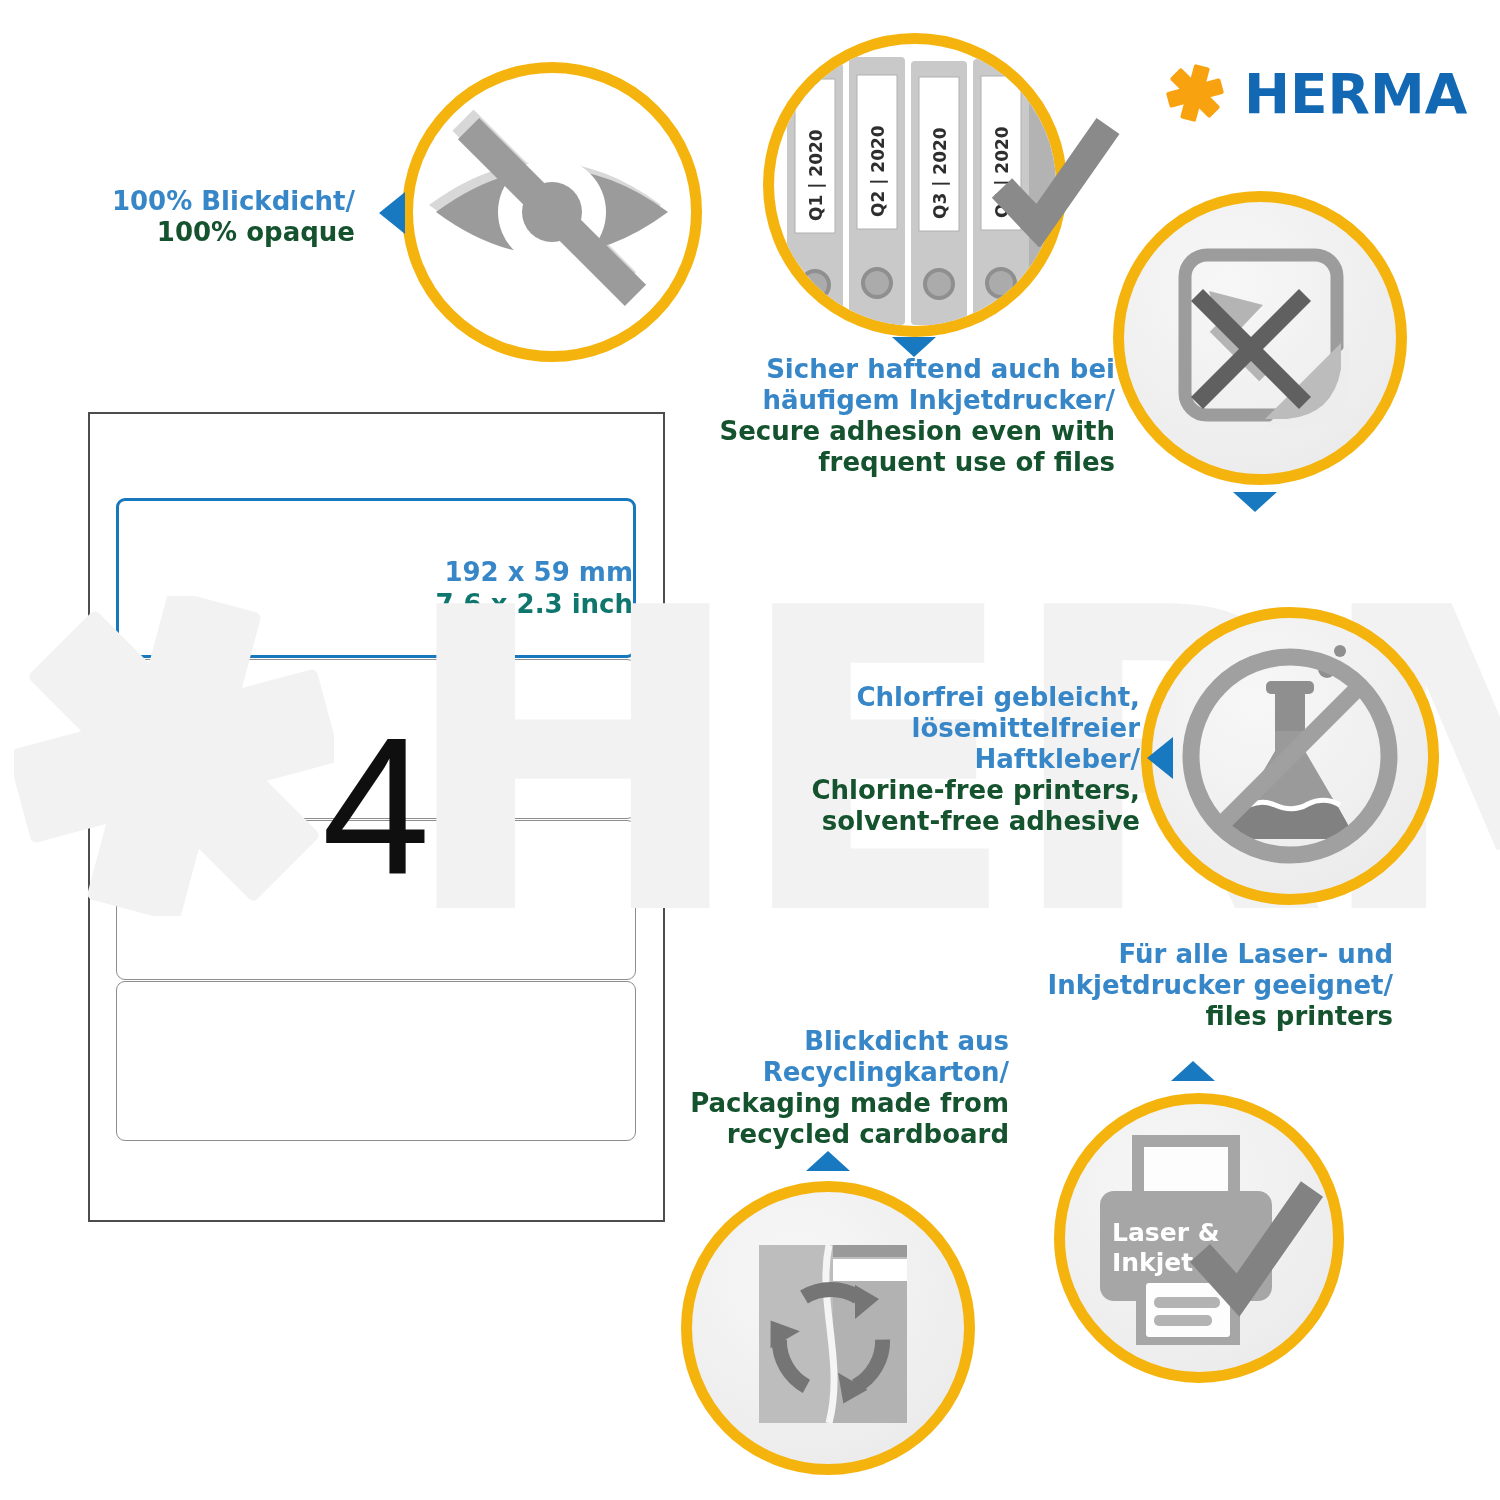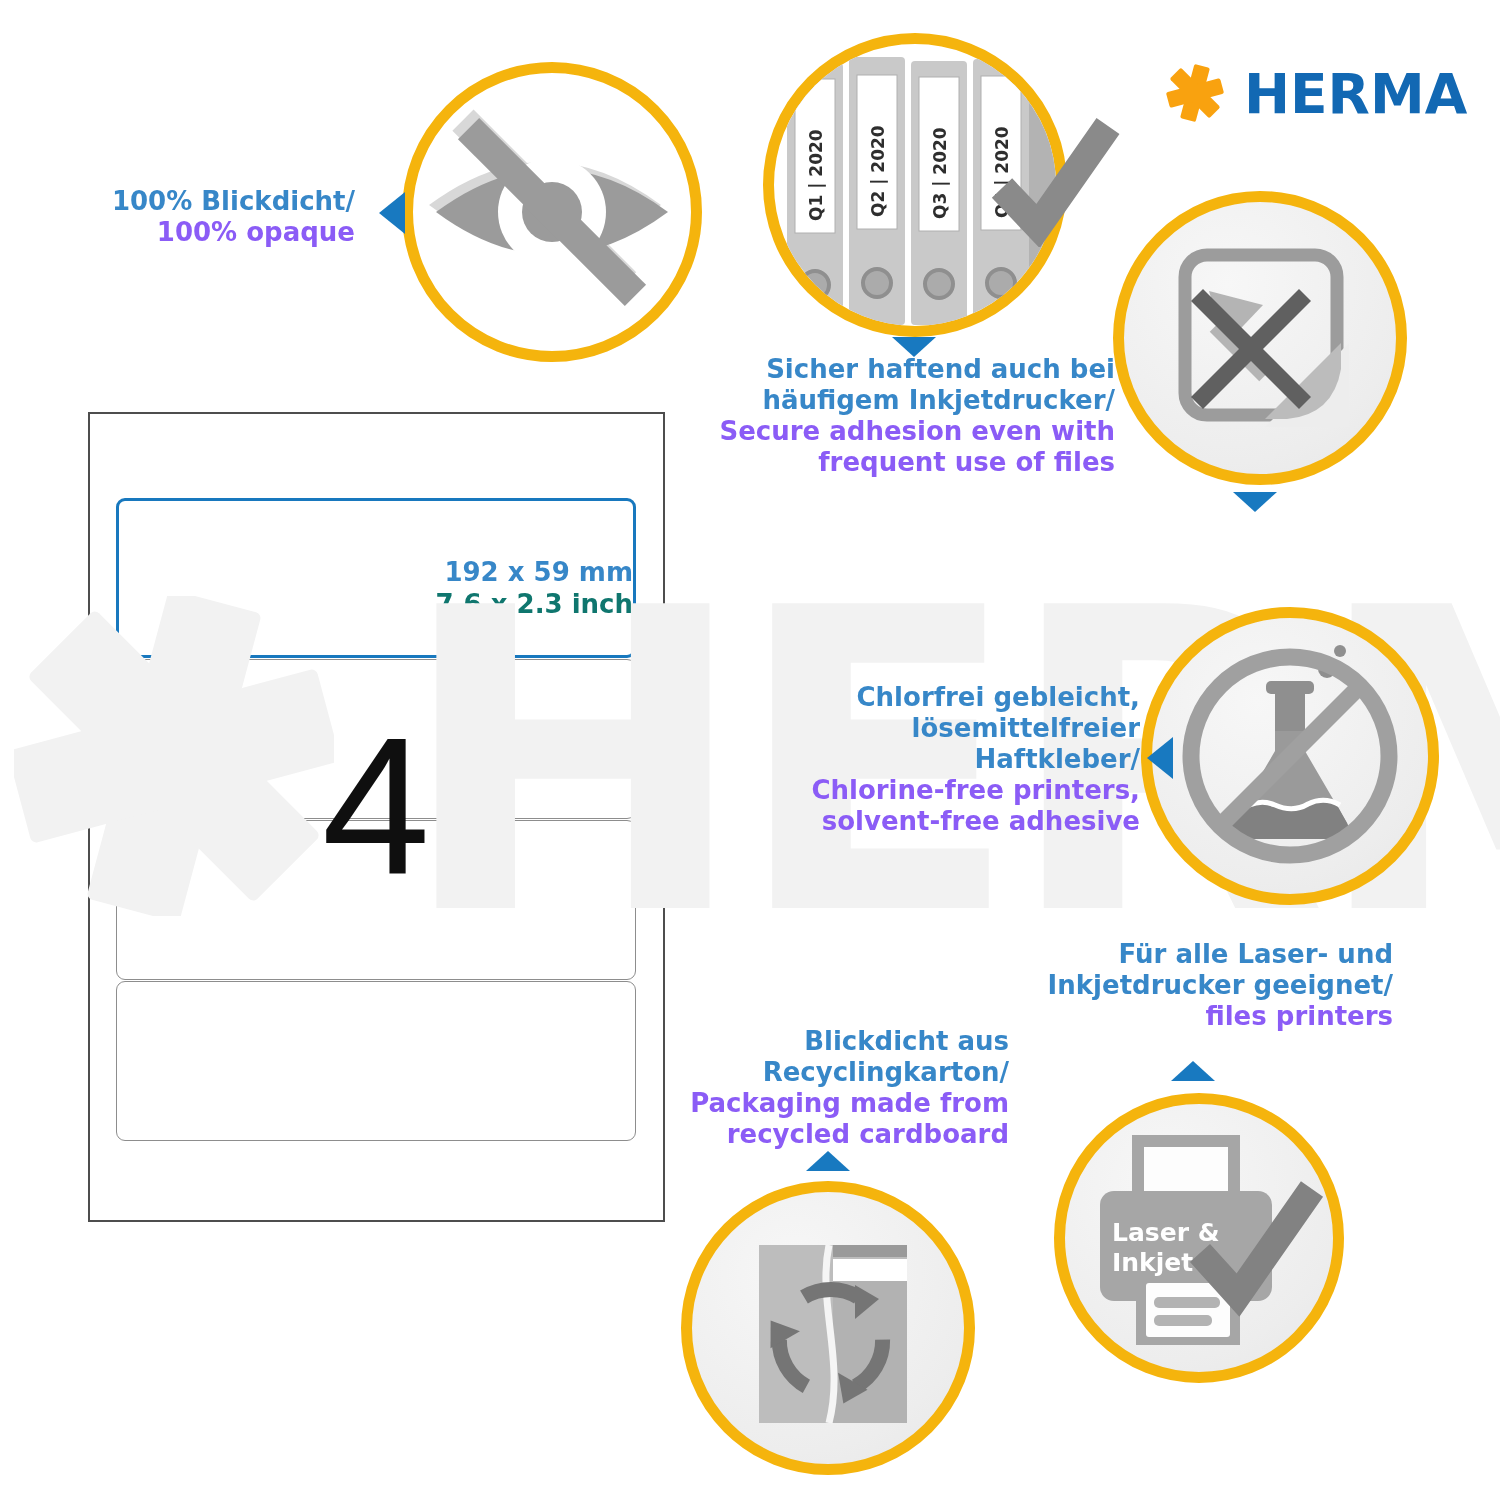--- a/index.html
+++ b/index.html
@@ -34,21 +34,21 @@
   #circle-binders{left:763px;top:33px;width:304px;height:304px;background:#fff;overflow:hidden;}
   #circle-permanent{left:1113px;top:191px;width:294px;height:294px;}
   #circle-chemfree{left:1141px;top:607px;width:298px;height:298px;}
   #circle-recycle{left:681px;top:1181px;width:294px;height:294px;}
   #circle-printer{left:1054px;top:1093px;width:290px;height:290px;}
   .icon-svg{position:absolute;left:-11px;top:-11px;}
   #binder-check{left:988px;top:112px;z-index:4;}
 
   
   .caption{z-index:5;text-align:right;font-weight:bold;font-size:26px;line-height:31px;white-space:nowrap;}
-  .cap-de{color:#3787c8;} .cap-en{color:#8b5cf6;}
+  .cap-de{color:#3787c8;} .cap-en{color:#14532d;}
   #caption-opaque{left:85px;top:186px;width:270px;}
   #caption-adhesion{left:715px;top:354px;width:400px;}
   #caption-permanent{left:1103px;top:521px;width:310px;}
   #caption-chemfree{left:810px;top:682px;width:330px;}
   #caption-recycle{left:649px;top:1026px;width:360px;}
   #caption-printer{left:998px;top:939px;width:395px;}
 
   
   .tri{width:0;height:0;z-index:5;}
   .tri-left{border-top:21px solid transparent;border-bottom:21px solid transparent;border-right:26px solid #1879c0;}

